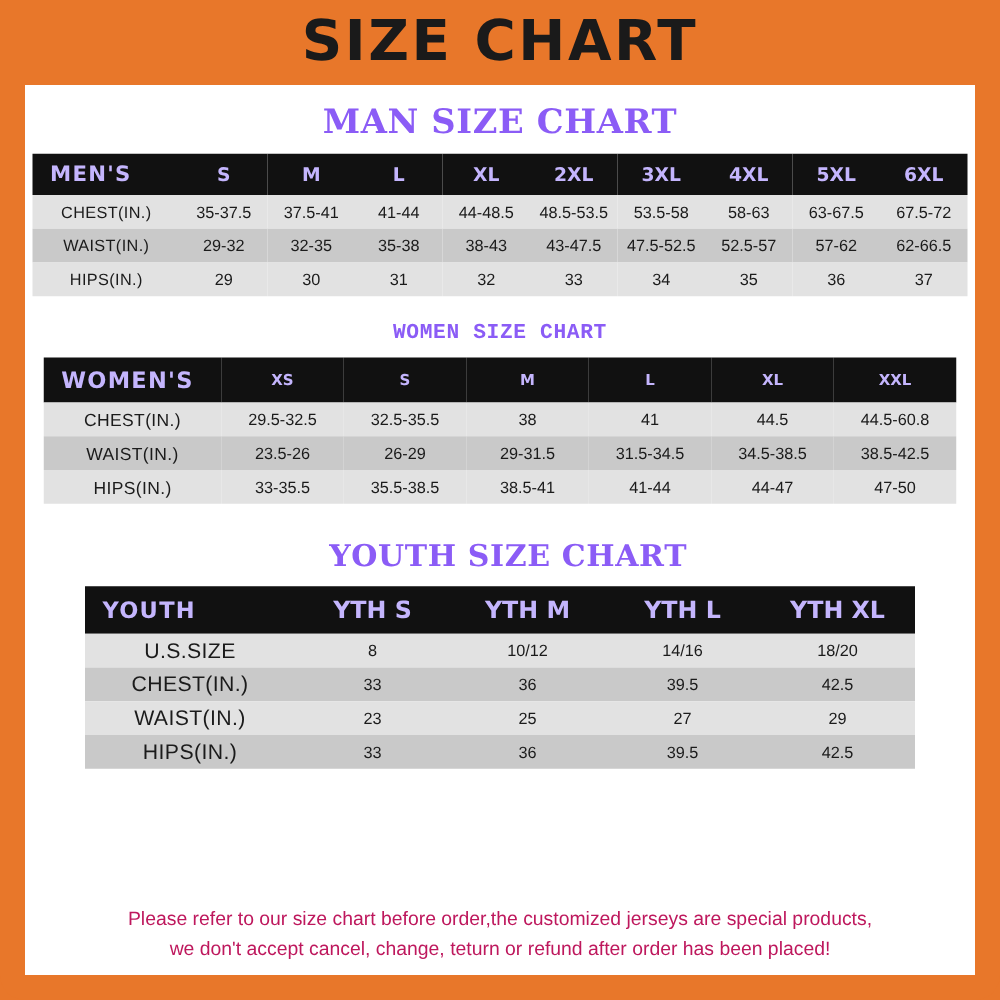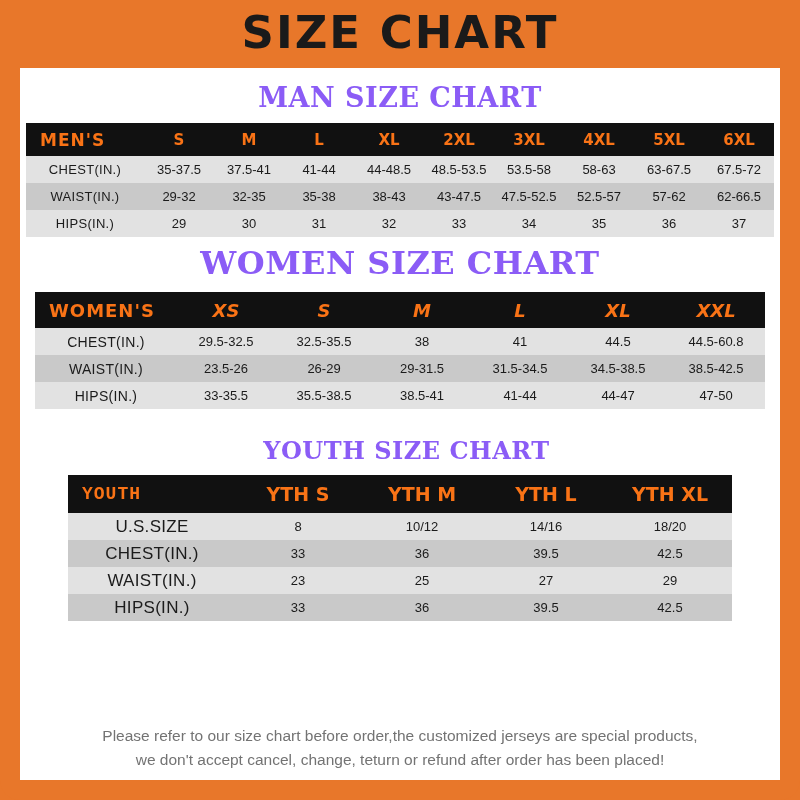--- a/index.html
+++ b/index.html
@@ -52,41 +52,41 @@
   }
 
   .section-title {
     text-align: center;
     font-family: "DejaVu Serif", serif;
     font-weight: bold;
     color: #8b5cf6;
     letter-spacing: 0.5px;
   }
   .title-man { font-size: 27px; margin: 14px 0 10px 0; }
-  .title-women { font-size: 32px; margin: 7px 0 10px 0; }
+  .title-women { font-size: 17px; margin: 20px 0 10px 0; font-family: Liberation Mono, monospace; }
   .title-youth { font-size: 24px; margin: 27px 0 10px 0; padding-left: 13px; }
 
   table.sizetable {
     border-collapse: collapse;
     margin: 0 auto;
     table-layout: fixed;
   }
   table.sizetable td, table.sizetable th {
     text-align: center;
     font-family: "Liberation Sans", sans-serif;
     font-size: 13px;
     color: #1b1b1b;
     padding: 0;
     height: 27px;
     font-weight: normal;
     white-space: nowrap;
   }
   tr.header-row td, tr.header-row th {
     background: #111111;
-    color: #f97316;
+    color: #c4b5fd;
     height: 33px;
   }
   tr.header-row td.rowlabel {
     font-family: "DejaVu Sans", sans-serif;
     font-weight: bold;
     font-size: 17px;
     letter-spacing: 1px;
     text-align: left;
     padding-left: 14px;
   }
@@ -107,38 +107,38 @@
   .men col.c0 { width: 118px; }
   .men col.cx { width: 70px; }
   
   .women col.c0 { width: 142px; }
   .women col.cx { width: 98px; }
   
   .youth col.c0 { width: 168px; }
   .youth col.cx { width: 124px; }
 
   .women td, .women th { font-size: 14px; height: 30px; }
-  .women tr.header-row td.colhead { font-size: 18px; font-style: italic; }
+  .women tr.header-row td.colhead { font-size: 12px; }
   .women tr.header-row td.rowlabel { font-size: 18px; margin-left: 48px; }
   .women tr.header-row td { height: 36px; }
   .women td.rowlabel-body { font-size: 14px; }
 
   .youth td, .youth th { font-size: 14px; height: 32px; }
   .youth tr.header-row td.colhead { font-size: 19px; }
-  .youth tr.header-row td.rowlabel { font-size: 18px; font-family: Liberation Mono, monospace; }
+  .youth tr.header-row td.rowlabel { font-size: 18px; }
   .youth tr.header-row td { height: 38px; }
   .youth td.rowlabel-body { font-size: 17px; }
 
   .footer-note {
     position: absolute;
     left: 0;
     right: 0;
     bottom: 8px;
     text-align: center;
-    color: #737373;
+    color: #be185d;
     font-family: "Liberation Sans", sans-serif;
     font-size: 15.5px;
     line-height: 1.55;
     padding: 0 18px;
     box-sizing: border-box;
   }
   .footer-note div { white-space: nowrap; }
 </style>
 </head>
 <body>

